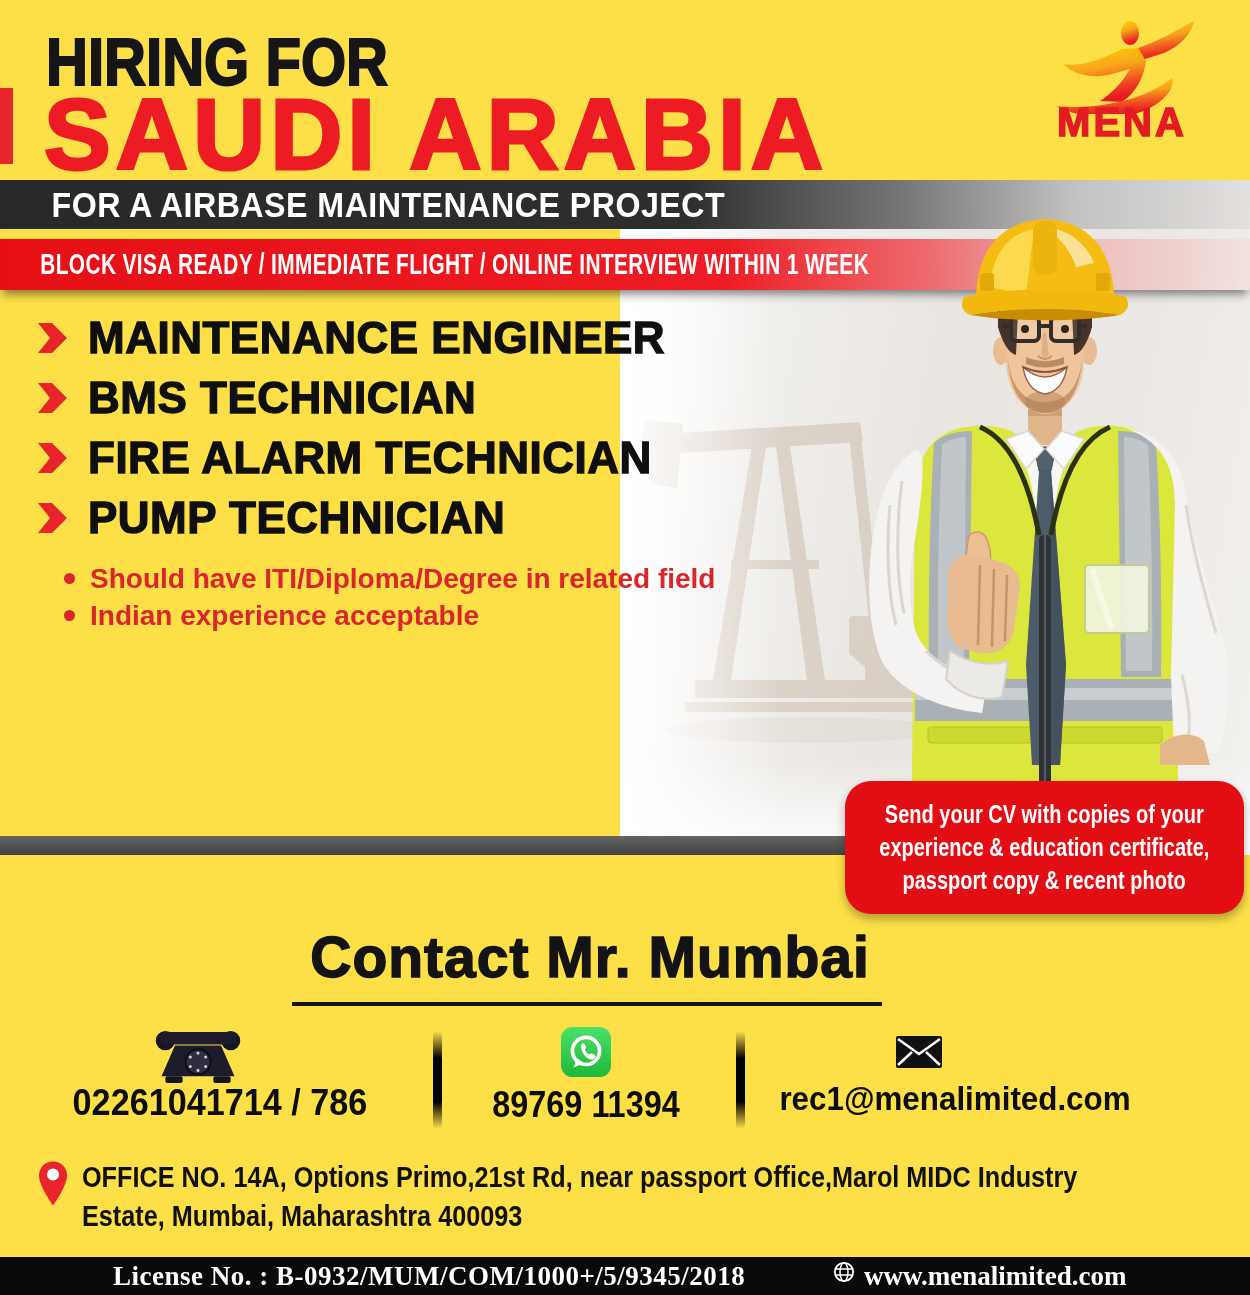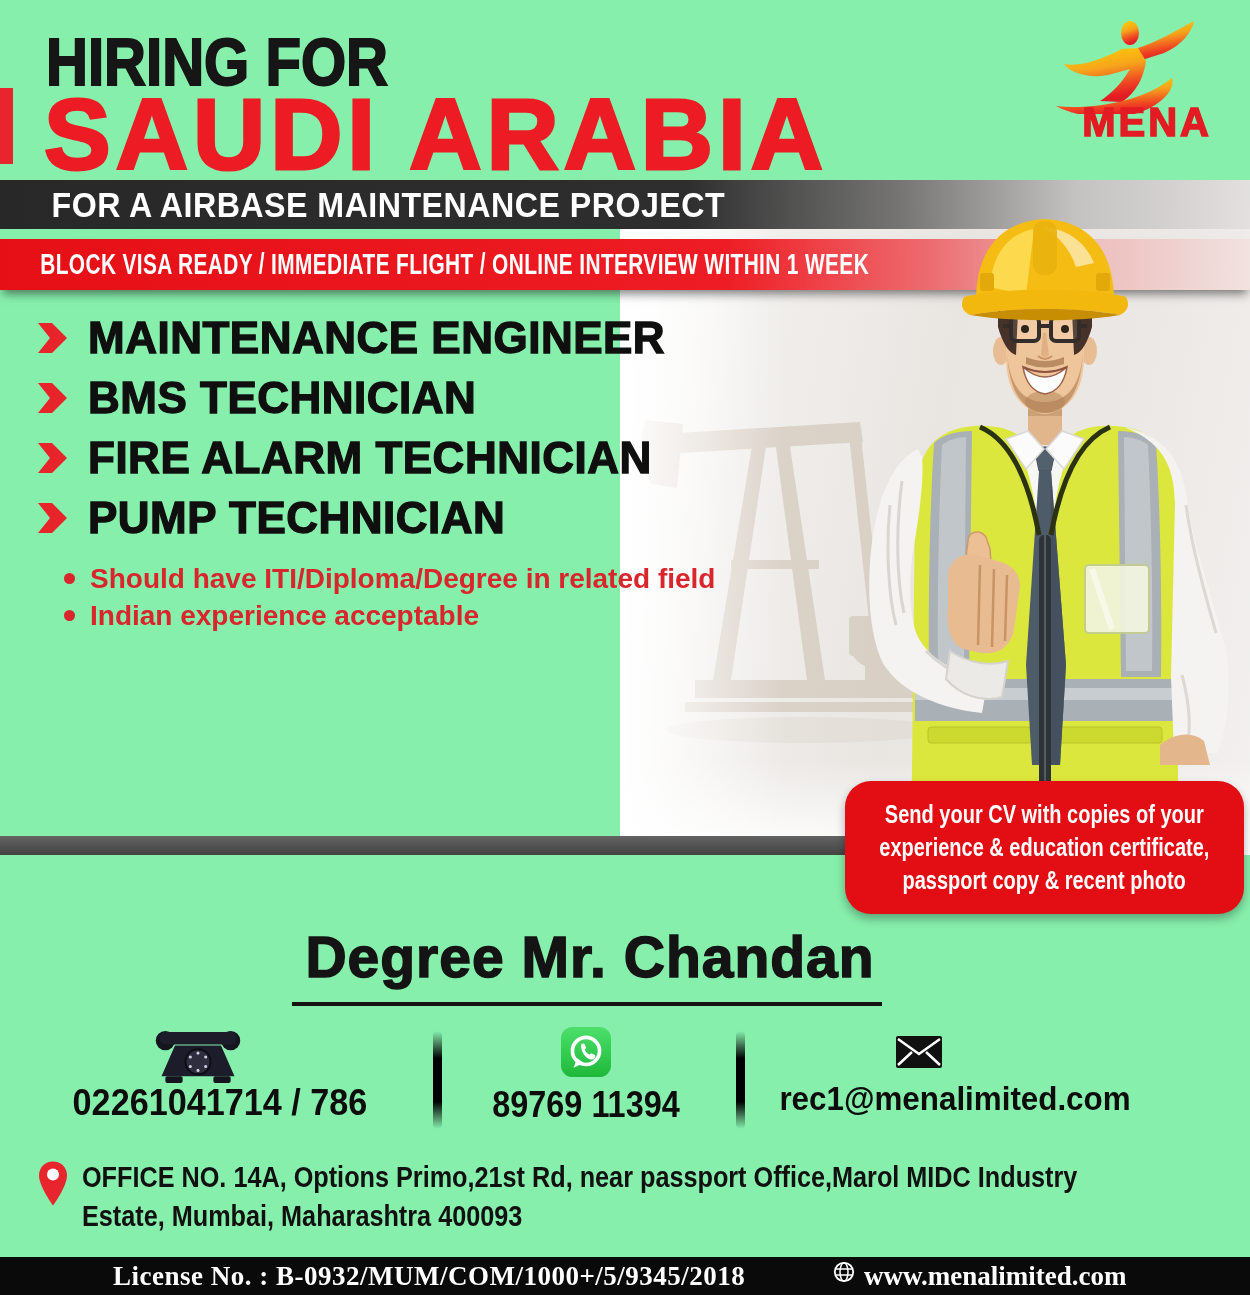--- a/index.html
+++ b/index.html
@@ -1,35 +1,35 @@
 <!DOCTYPE html>
 <html><head>
 <meta charset="utf-8">
 <style>
   * { margin:0; padding:0; box-sizing:border-box; }
   html,body { background:#888; }
   .poster {
-    position:relative; width:1250px; height:1295px; background:#86efac;
+    position:relative; width:1250px; height:1295px; background:#fde047;
     overflow:hidden; font-family:"Liberation Sans", sans-serif; margin:0 auto;
   }
   
   .red-strip { position:absolute; left:0; top:88px; width:13px; height:76px; background:#e8252c; z-index:15; }
   .title1 {
     position:absolute; left:46px; top:24px; font-size:66px; font-weight:700; color:#161616;
     letter-spacing:0px; -webkit-text-stroke:2px #161616; transform:scaleX(.88); transform-origin:left top; z-index:12; white-space:nowrap;
   }
   .title2 {
     position:absolute; left:44px; top:84px; font-size:100px; font-weight:700; color:#ed1c24;
     letter-spacing:5px; -webkit-text-stroke:3px #ed1c24; z-index:12; white-space:nowrap; line-height:1;
   }
   
   .logo { position:absolute; left:1032px; top:18px; width:180px; height:136px; z-index:15; text-align:center; }
   .logo svg { display:block; margin:0 auto; }
   .logo-text { display:block; margin-top:-14px; font-size:40px; font-weight:700; color:#e31b23;
-    letter-spacing:3px;text-align:right; -webkit-text-stroke:1.5px #e31b23; }
+    letter-spacing:3px; -webkit-text-stroke:1.5px #e31b23; }
   
   .photo-panel {
     position:absolute; left:620px; top:180px; width:630px; height:675px; z-index:5;
     background:linear-gradient(100deg,#ffffff 0%,#f1efec 22%,#e9e6e2 48%,#ebe8e5 75%,#f3f1ef 100%);
   }
   .photo-fade { position:absolute; inset:0;
     background:linear-gradient(90deg,#ffffff 0%,rgba(255,255,255,0) 26%),
                linear-gradient(0deg,#ffffff 0%,rgba(255,255,255,0) 14%); }
   .pumpjack { position:absolute; left:15px; top:200px; opacity:.5; }
   .man { position:absolute; left:830px; top:205px; width:420px; height:650px; z-index:20; }
@@ -272,21 +272,21 @@
   </div>
 
   <div class="gray-bar"></div>
 
   <div class="cv-box">
     <span class="cv-line">Send your CV with copies of your</span>
     <span class="cv-line">experience &amp; education  certificate,</span>
     <span class="cv-line">passport copy &amp; recent photo</span>
   </div>
 
-  <div class="contact-heading">Degree Mr. Chandan</div>
+  <div class="contact-heading">Contact Mr. Mumbai</div>
   <div class="contact-underline"></div>
 
   <svg class="phone-icon" width="96" height="60" viewBox="0 0 100 62">
     <circle cx="16" cy="15" r="10" fill="#15151f"></circle>
       <circle cx="84" cy="15" r="10" fill="#15151f"></circle>
     <rect x="10" y="6" width="80" height="13" rx="6" fill="#1c1c2a"></rect>
     <path d="M26 20 L74 20 L88 52 L12 52 Z" fill="#1c1c2a"></path>
     <circle cx="50" cy="37" r="13" fill="#2e2e3e" stroke="#0d0d15" stroke-width="2"></circle>
     <g fill="#cfcfe0">
         <circle cx="50" cy="28" r="1.6"></circle>

